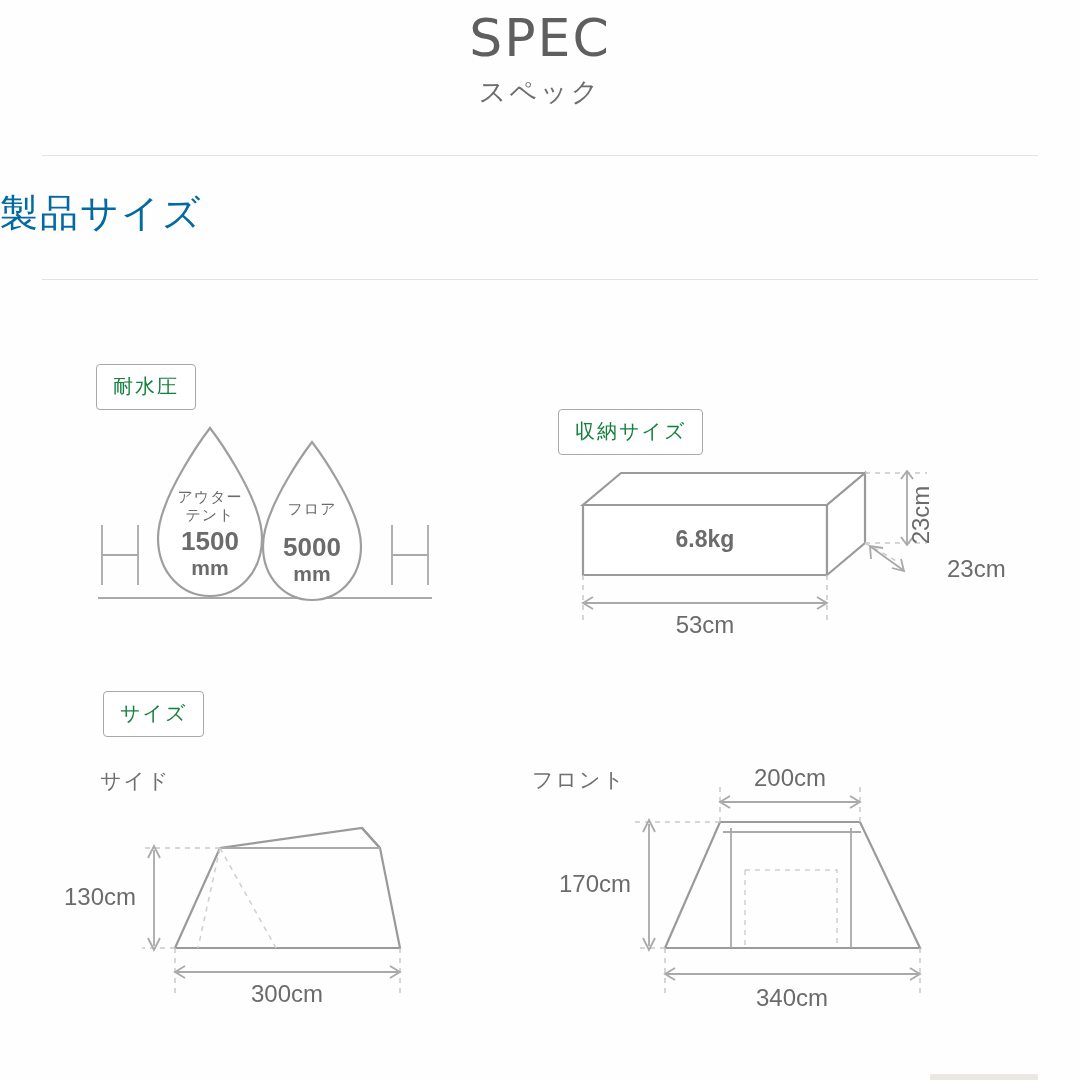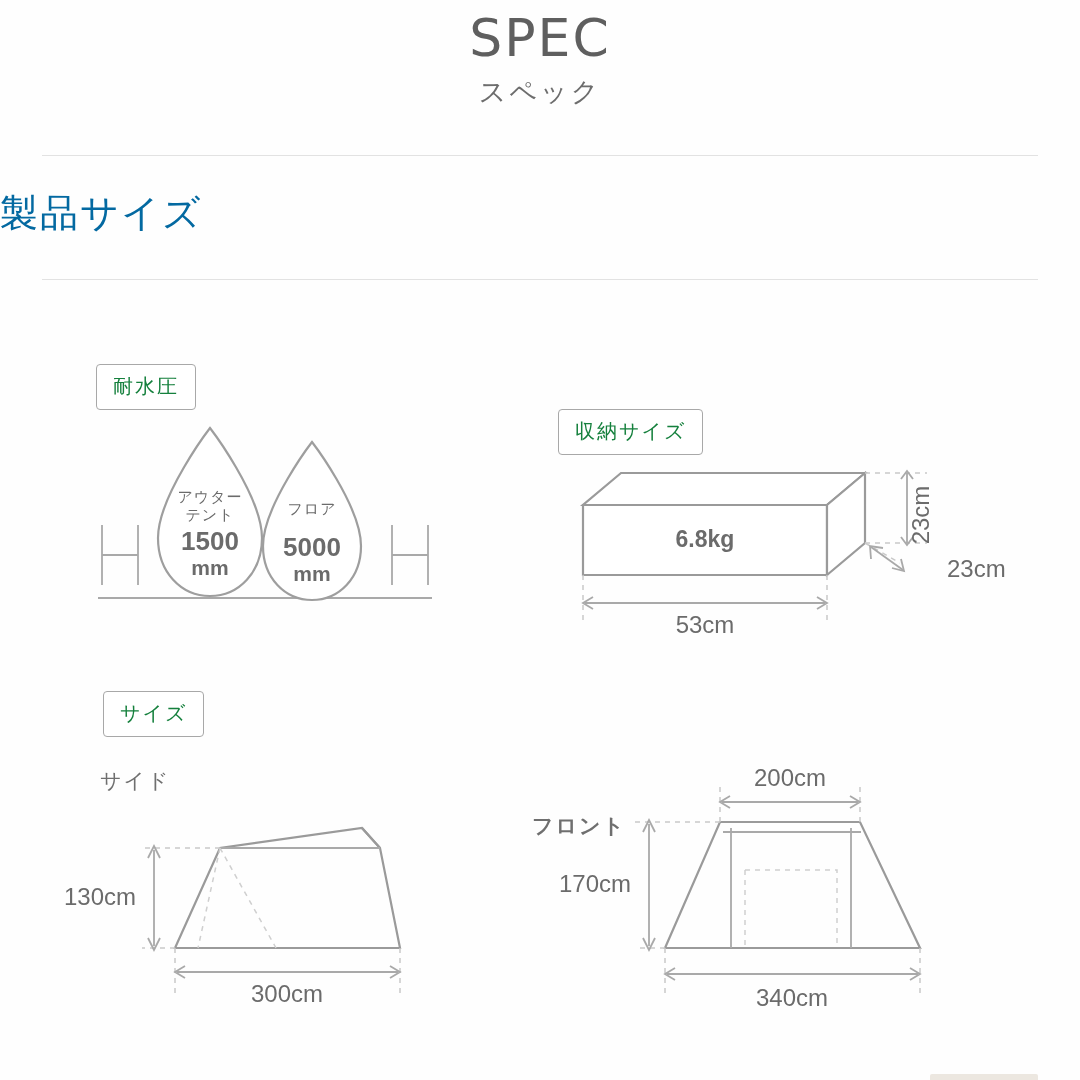--- a/index.html
+++ b/index.html
@@ -80,21 +80,21 @@
   .tag-size { left: 103px; top: 691px; }
 
   .minor-label {
     position: absolute;
     font-size: 21px;
     letter-spacing: 2px;
     color: #6f6f6f;
     white-space: nowrap;
   }
   .label-side { left: 100px; top: 767px; text-align: center; }
-  .label-front { left: 532px; top: 812px; font-weight: bold; }
+  .label-front { left: 532px; top: 766px; }
 
   
   svg { position: absolute; overflow: visible; }
   .svg-waterproof { left: 80px;  top: 420px;  }
   .svg-packed     { left: 555px; top: 415px;  }
   .svg-side       { left: 80px;  top: 800px;  }
   .svg-front      { left: 555px; top: 760px;  }
 
   .ln { fill: none; stroke: #9a9a9a; stroke-width: 2.2; }
   .ln-thin { fill: none; stroke: #a9a9a9; stroke-width: 1.8; }

